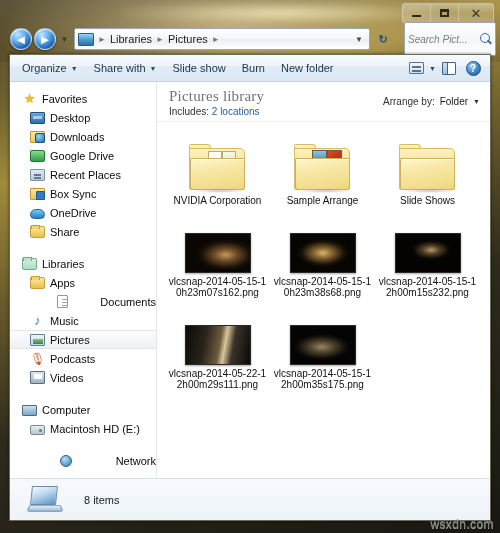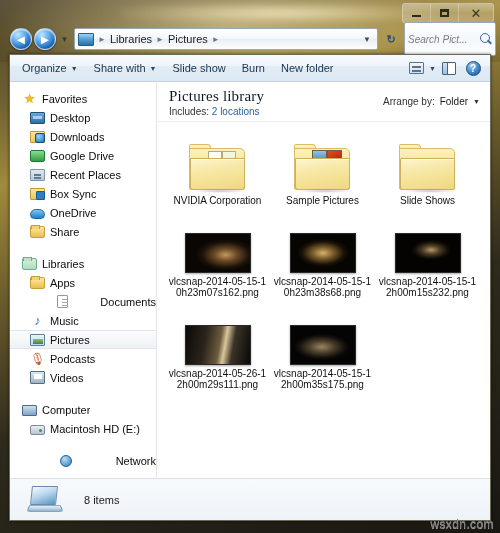--- a/index.html
+++ b/index.html
@@ -88,21 +88,21 @@
   }
   .crumb { color: #1a1a1a; padding: 0 2px; white-space: nowrap; }
   .crumb-sep { color: #6b7a88; font-size: 8px; padding: 0 2px; }
   #addr-caret { margin-left: auto; color: #3f4a55; font-size: 8px; padding-right: 3px; }
   #refresh-btn {
     width: 22px; height: 22px; flex: none;
     display: flex; align-items: center; justify-content: center;
     color: #2f4d7a; font-size: 11px; font-weight: bold;
   }
   #searchbox {
-    width: 92px; height: 22px; flex: none; margin-left: 0;
+    width: 92px; height: 22px; flex: none; margin-left: 8px;
     background: linear-gradient(180deg, #ffffff 0%, #f3f7fa 50%, #ffffff 100%);
     border: 1px solid #9aa7b4; border-radius: 2px;
     display: flex; align-items: center; padding: 16px 3px;
   }
   #search-text { font-size: 10px; color: #7d7d7d; font-style: italic; flex: 1; white-space: nowrap; overflow: hidden; }
   #search-icon-g { width: 14px; height: 14px; flex: none; position: relative; }
   #search-icon-g::before {
     content: ""; position: absolute; left: 2px; top: 1px;
     width: 8px; height: 8px; border: 1.6px solid #3a68a8; border-radius: 50%;
   }
@@ -271,21 +271,21 @@
   
   #content {
     flex: 1; min-width: 0; background: #fff; position: relative; overflow: hidden;
   }
   #lib-header {
     padding: 6px 10px 4px 12px;
     display: flex; align-items: flex-start;
     border-bottom: 1px solid #eceff1;
   }
   #lib-title {
-    font-size: 15px; color: #0f172a; font-family: "Liberation Serif", serif;
+    font-size: 15px; color: #737373; font-family: "Liberation Serif", serif;
     letter-spacing: 0.2px; line-height: 17px;
   }
   #lib-sub { font-size: 10px; color: #333; margin-top: 1px; }
   #lib-sub a { color: #2a5fa8; text-decoration: none; }
   #arrange {
     margin-left: auto; display: flex; align-items: center; gap: 5px;
     font-size: 10px; color: #333; padding-top: 8px;
   }
   #arrange-value { color: #1a1a1a; }
   #arrange-caret { font-size: 7px; color: #333; }
@@ -593,21 +593,21 @@
             <div class="item-thumb">
               <div class="folder">
                 <div class="tab"></div>
                 <div class="back"></div>
                 <div class="photoA"></div>
                 <div class="photoB"></div>
                 <div class="front"></div>
                 <div class="shadow"></div>
               </div>
             </div>
-            <div class="item-label">Sample Pictures</div>
+            <div class="item-label">Sample Arrange</div>
           </div>
 
           <div class="item">
             <div class="item-thumb">
               <div class="folder">
                 <div class="tab"></div>
                 <div class="back"></div>
                 <div class="front"></div>
                 <div class="shadow"></div>
               </div>
@@ -633,21 +633,21 @@
             <div class="item-thumb">
               <div class="photo-thumb pt3"></div>
             </div>
             <div class="item-label">vlcsnap-2014-05-15-12h00m15s232.png</div>
           </div>
 
           <div class="item">
             <div class="item-thumb">
               <div class="photo-thumb pt4"></div>
             </div>
-            <div class="item-label">vlcsnap-2014-05-26-12h00m29s111.png</div>
+            <div class="item-label">vlcsnap-2014-05-22-12h00m29s111.png</div>
           </div>
 
           <div class="item">
             <div class="item-thumb">
               <div class="photo-thumb pt5"></div>
             </div>
             <div class="item-label">vlcsnap-2014-05-15-12h00m35s175.png</div>
           </div>
 
         </div>

